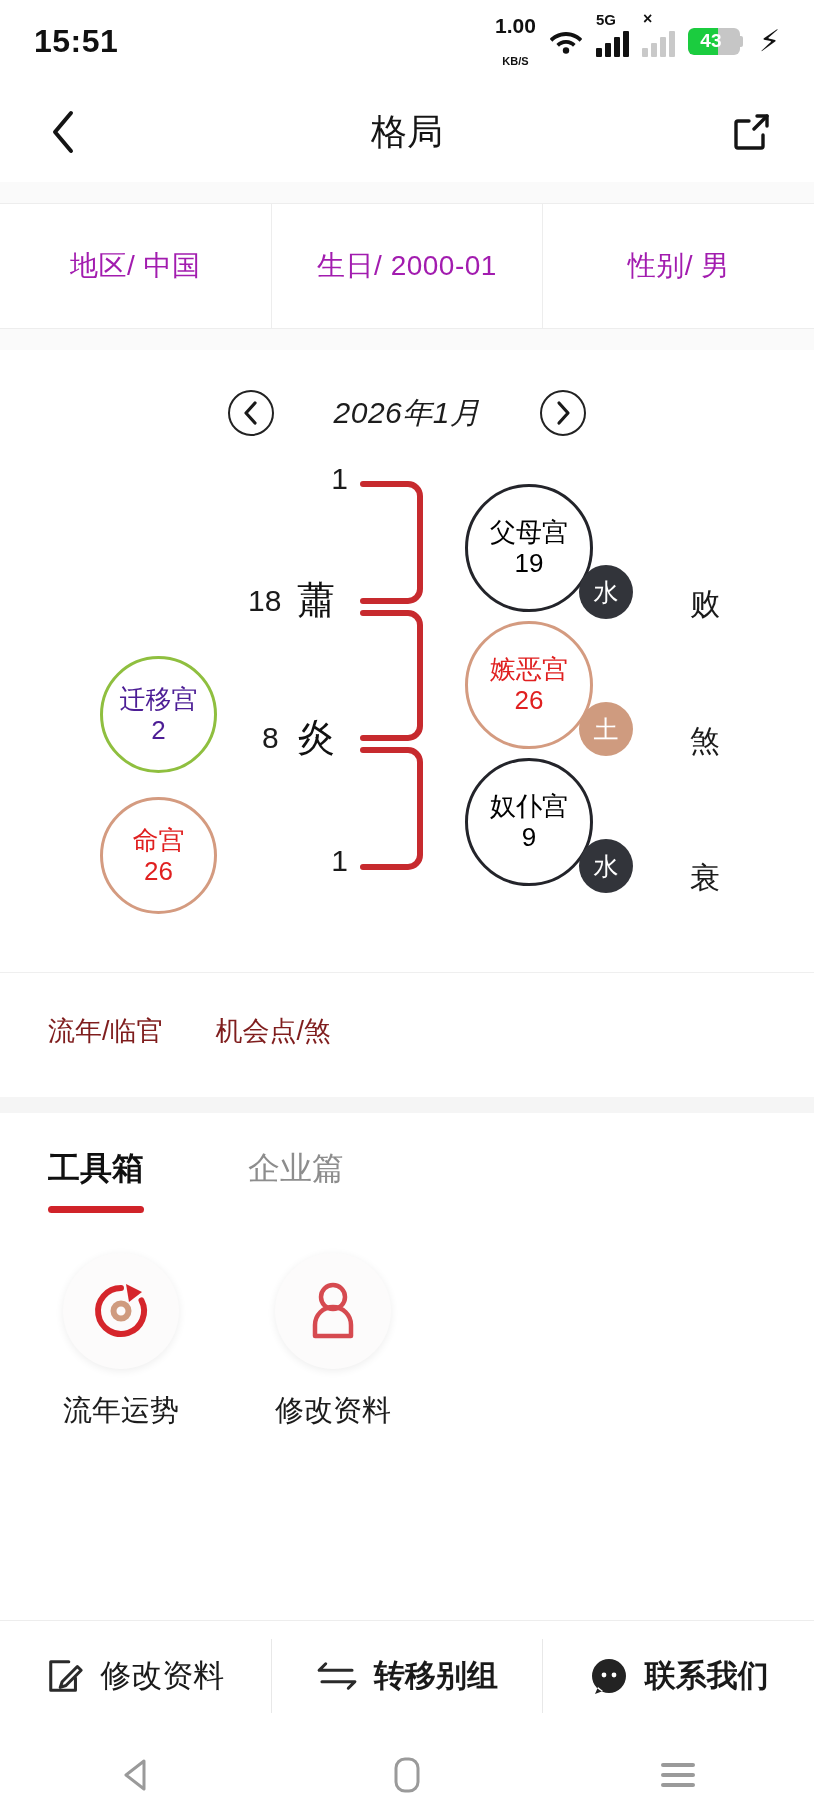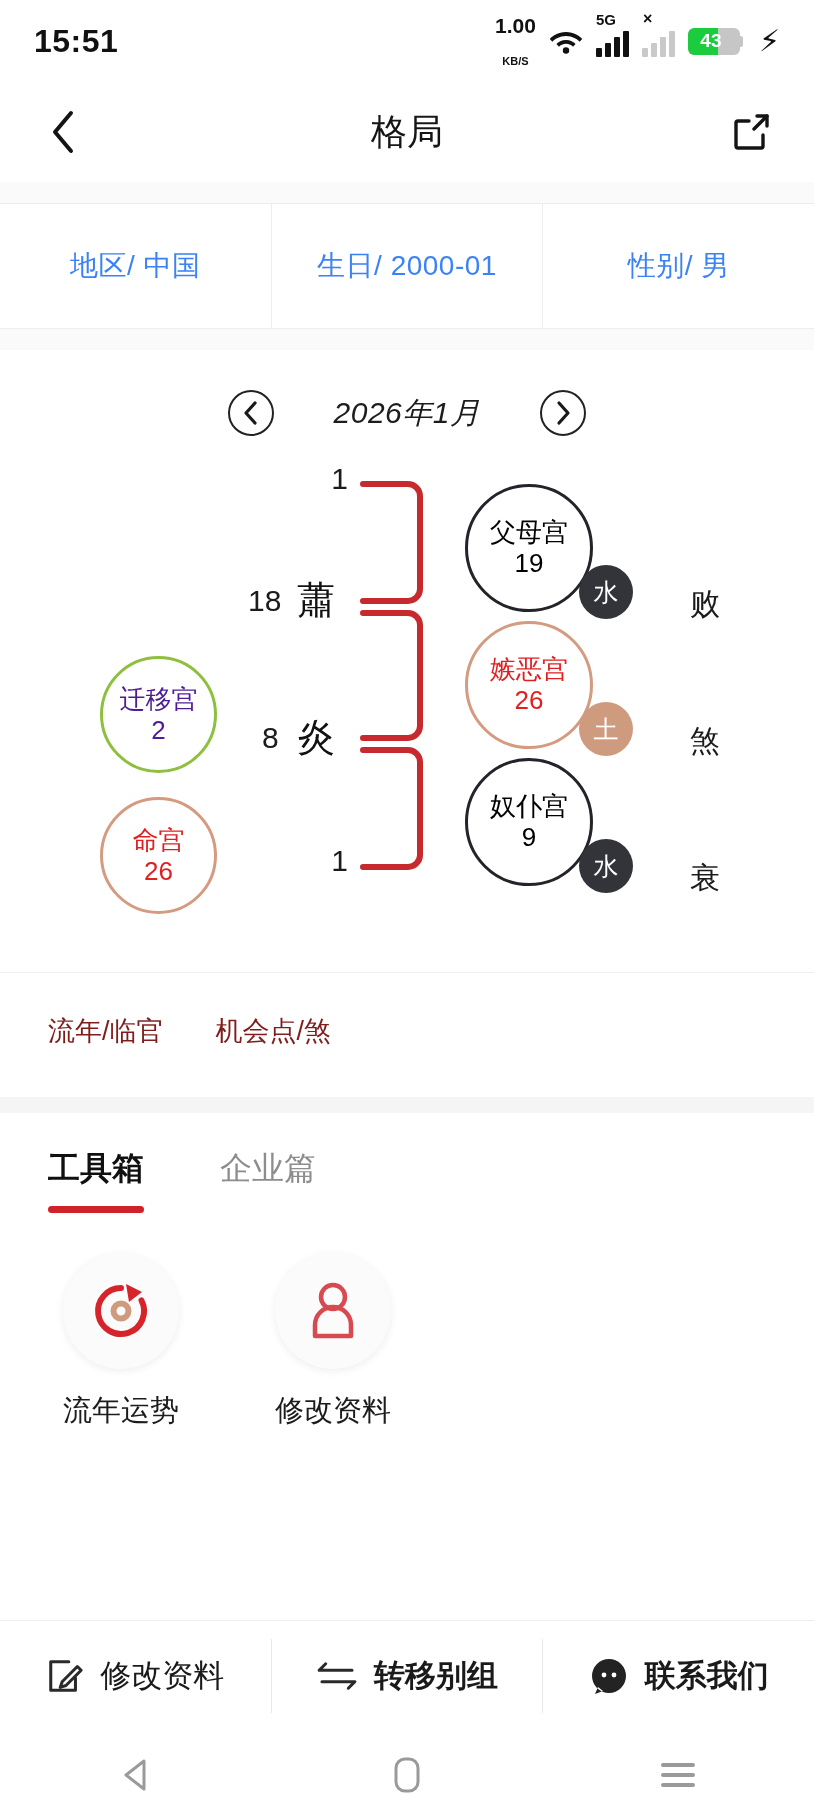--- a/index.html
+++ b/index.html
@@ -47,21 +47,21 @@
     position:absolute; left:0; right:0; text-align:center;
     font-size:36px; font-weight:500; color:#151515; pointer-events:none;
   }
   .nav-share { margin-left:auto; width:46px; height:46px; display:flex; align-items:center; justify-content:center; cursor:pointer; }
 
   
   .divider-gap { height:21px; background:#fafafa; }
   .info-row { display:flex; height:126px; background:#fff; border-top:1px solid #ededed; border-bottom:1px solid #ededed; }
   .info-cell {
     flex:1; display:flex; align-items:center; justify-content:center;
-    font-size:28px; color:#3b82f6; letter-spacing:.5px;
+    font-size:28px; color:#a21caf; letter-spacing:.5px;
   }
   .info-cell + .info-cell { border-left:1px solid #ededed; }
 
   
   .chart-card { background:#fff; padding-top:24px; padding-bottom:6px; }
   .month-nav { display:flex; align-items:center; justify-content:center; gap:60px; height:78px; }
   .circ-btn {
     width:46px; height:46px; border:2.5px solid #222; border-radius:50%;
     display:flex; align-items:center; justify-content:center; cursor:pointer;
   }
@@ -96,21 +96,21 @@
 
   
   .status-line {
     display:flex; gap:52px; padding:40px 0 42px 48px;
     border-top:1px solid #efefef;
     font-size:27px; color:#7f1d1d;
   }
   .sep-band { height:16px; background:#f5f5f5; }
 
   
-  .tabs { display:flex; gap:76px; padding:34px 8px 0 48px; background:#fff; }
+  .tabs { display:flex; gap:104px; padding:34px 8px 0 48px; background:#fff; }
   .tab { position:relative; padding-bottom:22px; cursor:pointer; }
   .tab .t-label { font-size:32px; color:#8d8d8d; }
   .tab.active .t-label { color:#101010; font-weight:700; }
   .tab.active .t-ind {
     position:absolute; left:0; right:0; bottom:0; height:7px;
     background:#d02329; border-radius:4px;
   }
 
   
   .tools { display:flex; gap:54px; padding:40px 0 0 42px; background:#fff; }

